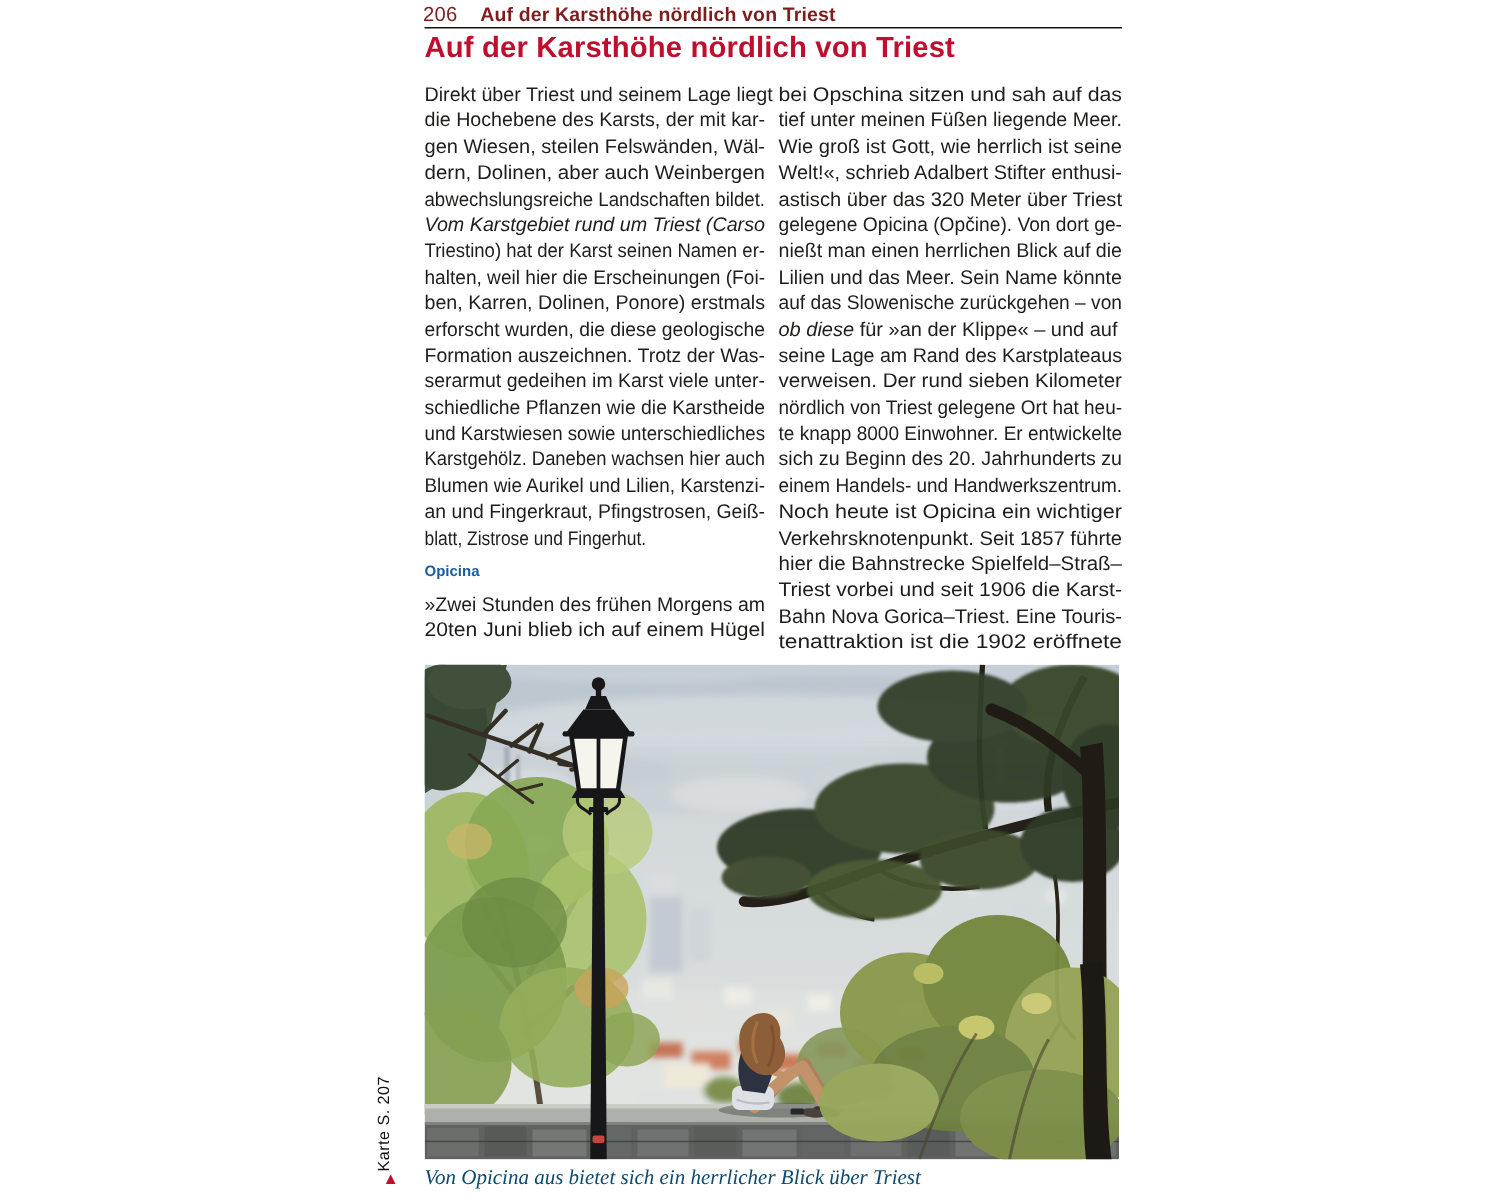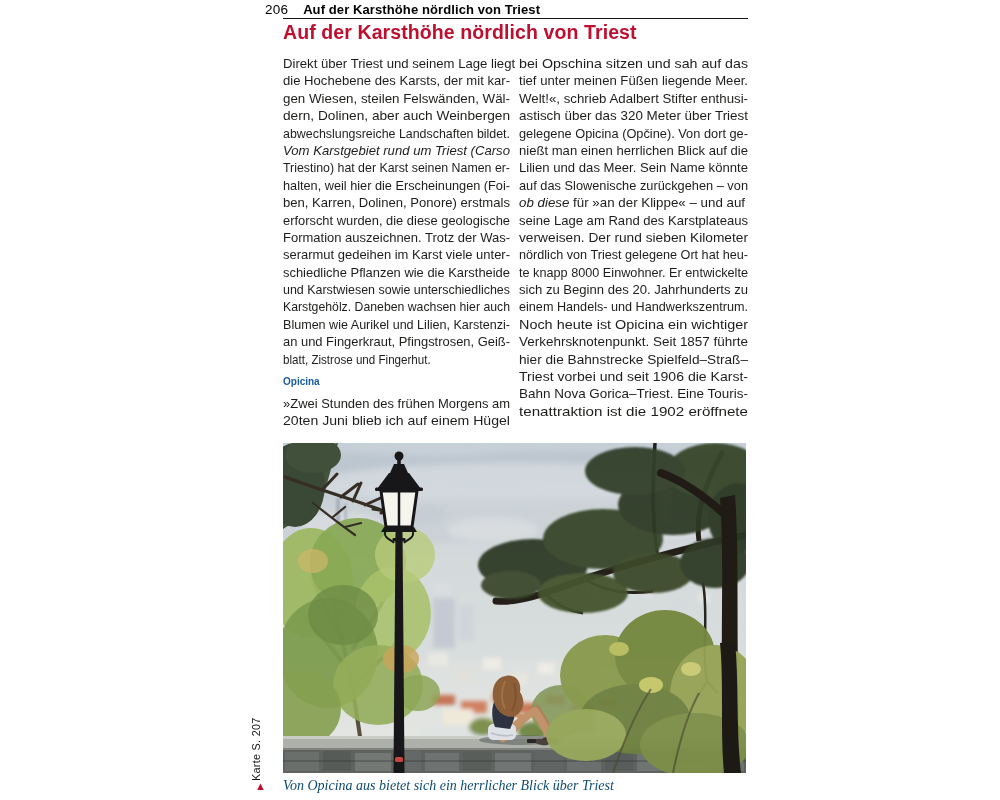--- a/index.html
+++ b/index.html
@@ -1,21 +1,21 @@
 <!DOCTYPE html>
 <html><head>
 <meta charset="utf-8">
 <style>
   html,body{margin:0;padding:0;background:#ffffff;}
   .page{position:relative;width:1000px;height:800px;background:#ffffff;
         font-family:"Liberation Sans",sans-serif;overflow:hidden;}
 
   
-  .runhead{position:absolute;left:265px;top:2px;width:465px;display:flex;
-           align-items:center;gap:15px;color:#000000;}
+  .runhead{position:absolute;left:282px;top:2px;width:465px;display:flex;
+           align-items:center;gap:15px;color:#7f1d1d;}
   .pagenum{font-size:13.5px;font-weight:400;letter-spacing:0.2px;}
   .runtitle{font-size:13px;font-weight:700;letter-spacing:0.1px;}
   .headrule{position:absolute;left:283px;top:18px;width:465px;height:0;
             border-top:1.6px solid #15150f;}
 
   
   .chapter-title{position:absolute;left:283px;top:21px;width:465px;
                  font-size:19.5px;font-weight:700;color:#c00e2f;letter-spacing:0.1px;}
 
   
@@ -84,20 +84,21 @@
       <div class="sec-heading">Opicina</div>
       <div>
           <div class="tline"><span style="transform: scaleX(0.983016);">»Zwei Stunden des frühen Morgens am</span></div>
           <div class="tline"><span style="transform: scaleX(1.06769);">20ten Juni blieb ich auf einem Hügel</span></div>
         </div>
     </div>
     <div class="col col-right">
       <div>
           <div class="tline"><span style="transform: scaleX(1.07709);">bei Opschina sitzen und sah auf das</span></div>
           <div class="tline"><span style="transform: scaleX(0.994841);">tief unter meinen Füßen liegende Meer.</span></div>
+          <div class="tline"><span style="transform: scaleX(1.01778);">Wie groß ist Gott, wie herrlich ist seine</span></div>
           <div class="tline"><span style="transform: scaleX(1.00563);">Welt!«, schrieb Adalbert Stifter enthusi-</span></div>
           <div class="tline"><span style="transform: scaleX(1.01764);">astisch über das 320 Meter über Triest</span></div>
           <div class="tline"><span style="transform: scaleX(0.970082);">gelegene Opicina (Opčine). Von dort ge-</span></div>
           <div class="tline"><span style="transform: scaleX(0.991744);">nießt man einen herrlichen Blick auf die</span></div>
           <div class="tline"><span style="transform: scaleX(0.994774);">Lilien und das Meer. Sein Name könnte</span></div>
           <div class="tline"><span style="transform: scaleX(0.970082);">auf das Slowenische zurückgehen – von</span></div>
           <div class="tline"><span style="transform: scaleX(1.01076);"><i>ob diese</i> für »an der Klippe« – und auf</span></div>
           <div class="tline"><span style="transform: scaleX(0.99161);">seine Lage am Rand des Karstplateaus</span></div>
           <div class="tline"><span style="transform: scaleX(1.04135);">verweisen. Der rund sieben Kilometer</span></div>
           <div class="tline"><span style="transform: scaleX(0.958222);">nördlich von Triest gelegene Ort hat heu-</span></div>

